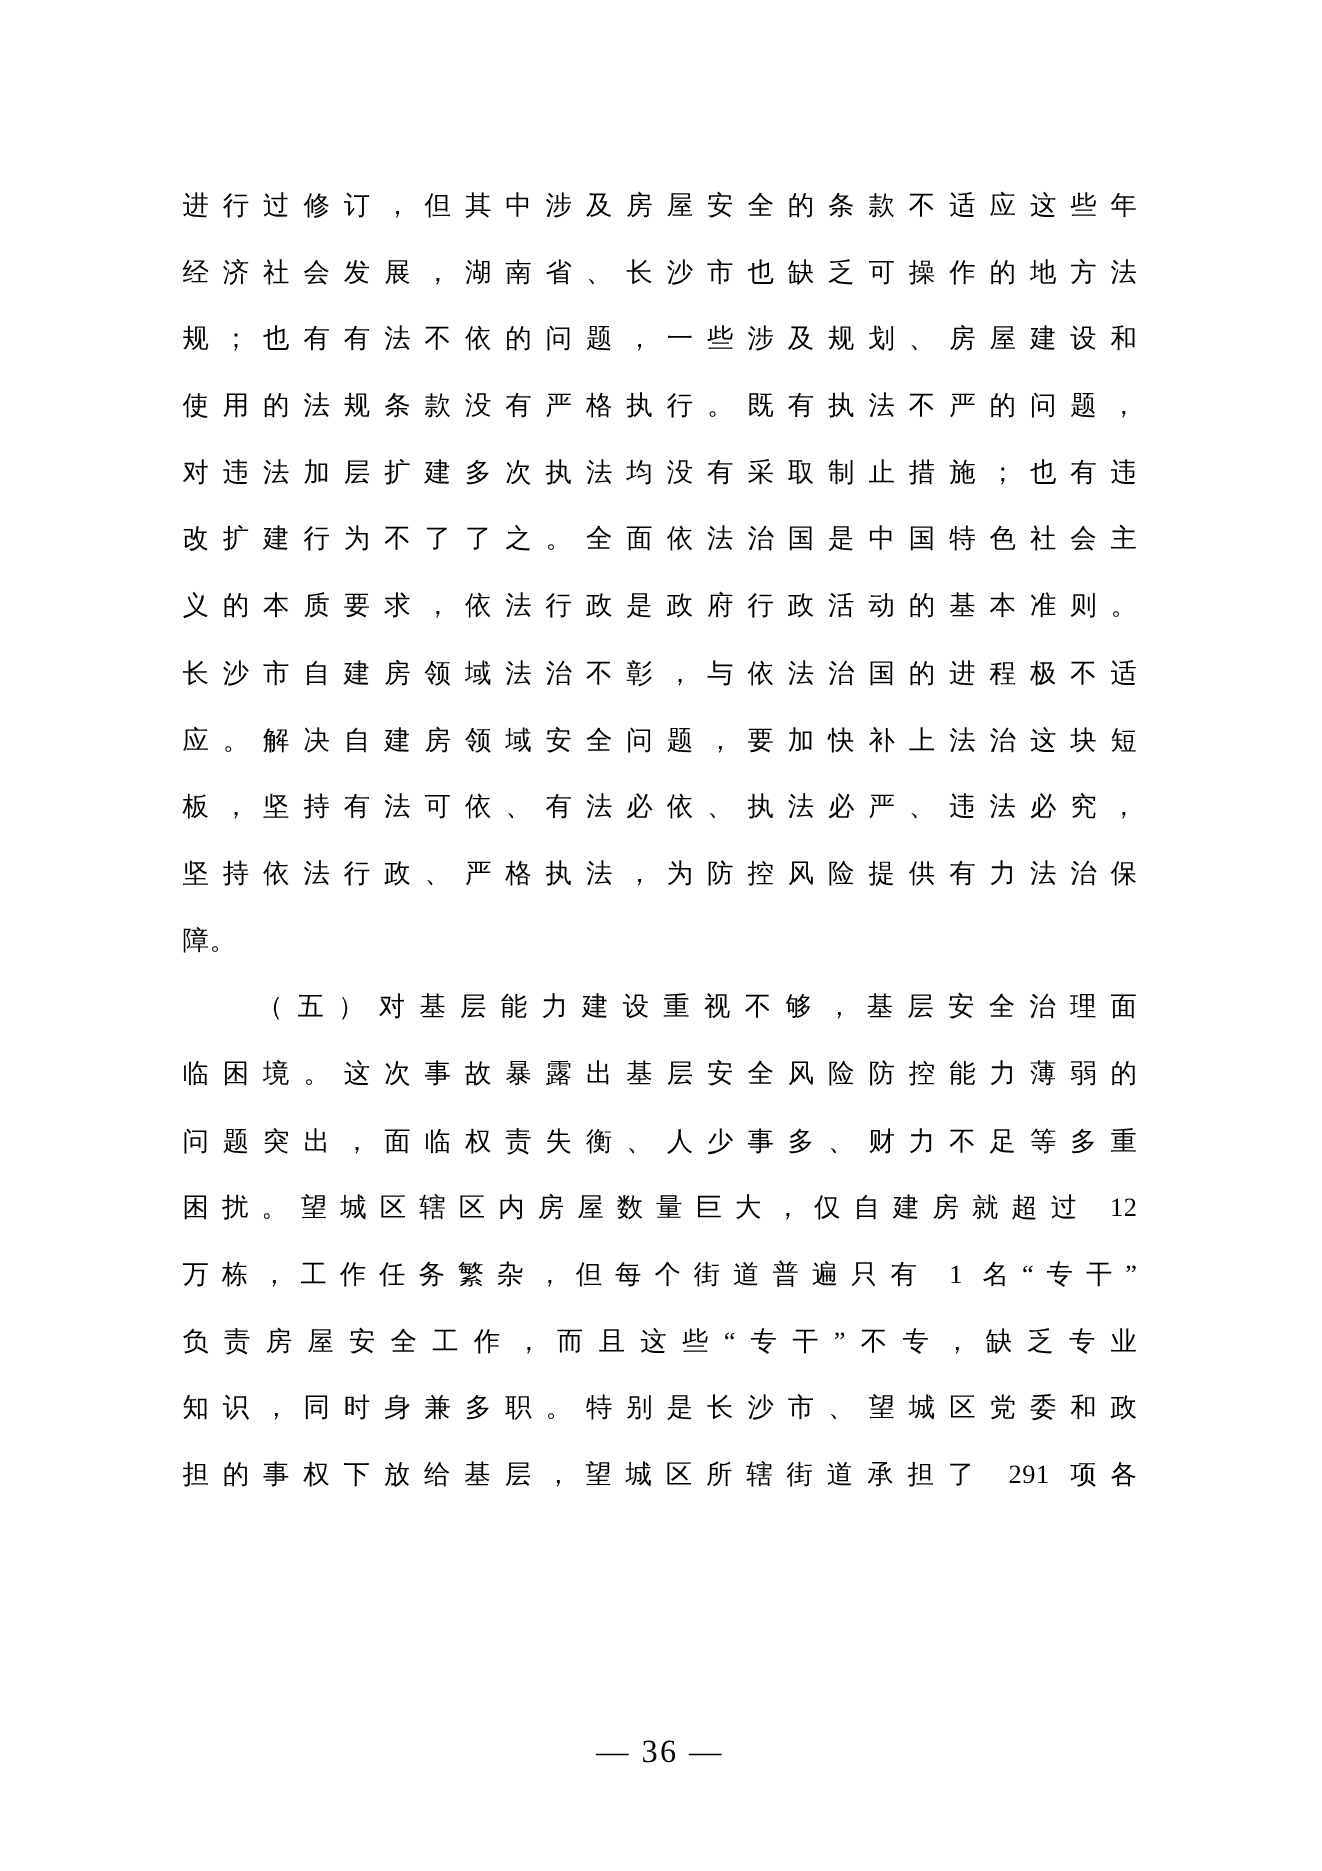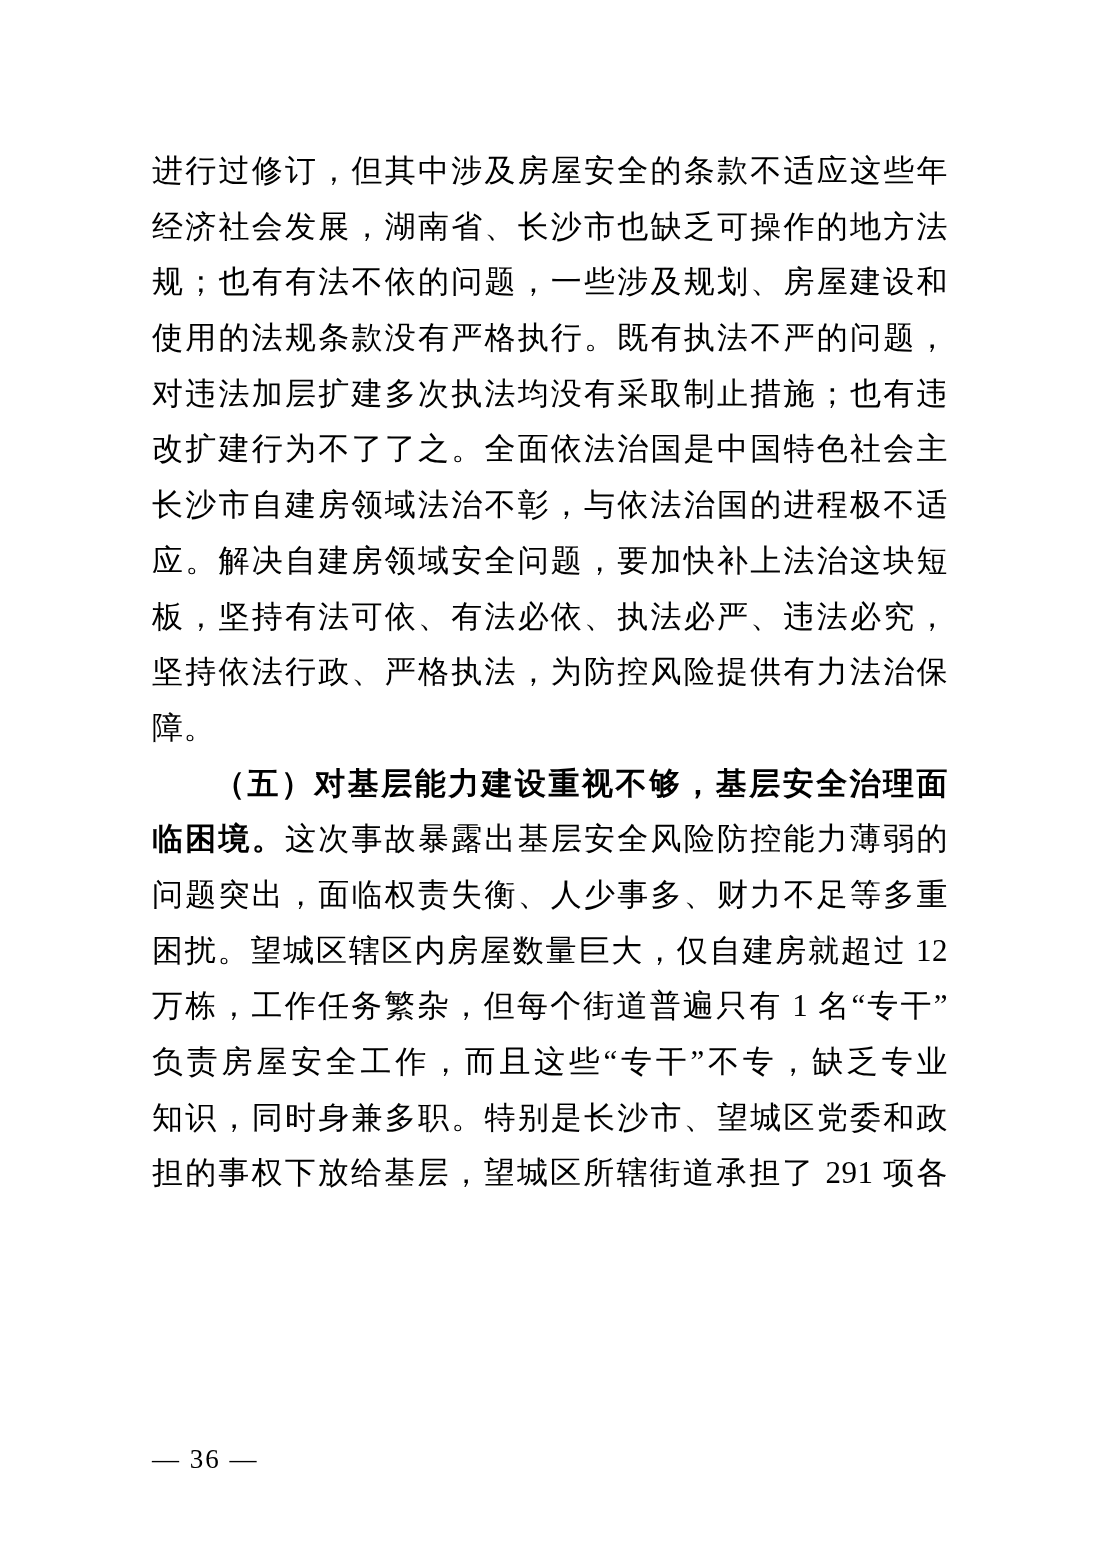--- a/index.html
+++ b/index.html
@@ -20,58 +20,60 @@
     inset: 0;
     background: #ffffff;
   }
   .text-block {
     position: absolute;
     left: 152px;
     top: 143px;
     width: 796px;
   }
   .line {
-    font-size: 31px;
+    font-size: 22px;
     height: 55.7px;
     line-height: 55.7px;
     text-align: justify;
     letter-spacing: 0.5px;
     white-space: normal;
   }
   .line.fill {
     
     text-align-last: justify;
   }
   .line.indent {
     padding-left: 62px;
   }
   .bold {
-    font-weight: 700;
+    font-weight: 400;
   }
   .footer {
     position: absolute;
     left: 152px;
     top: 1441px;
     width: 796px;
+    text-align: center;
     font-size: 27px;
     line-height: 36px;
     letter-spacing: 2px;
   }
 </style>
 </head>
 <body>
 
 <div class="page">
   <div class="text-block">
       <div class="line fill"><span>进行过修订，但其中涉及房屋安全的条款不适应这些年</span></div>
       <div class="line fill"><span>经济社会发展，湖南省、长沙市也缺乏可操作的地方法</span></div>
       <div class="line fill"><span>规；也有有法不依的问题，一些涉及规划、房屋建设和</span></div>
       <div class="line fill"><span>使用的法规条款没有严格执行。既有执法不严的问题，</span></div>
       <div class="line fill"><span>对违法加层扩建多次执法均没有采取制止措施；也有违</span></div>
       <div class="line fill"><span>改扩建行为不了了之。全面依法治国是中国特色社会主</span></div>
+      <div class="line fill"><span>义的本质要求，依法行政是政府行政活动的基本准则。</span></div>
       <div class="line fill"><span>长沙市自建房领域法治不彰，与依法治国的进程极不适</span></div>
       <div class="line fill"><span>应。解决自建房领域安全问题，要加快补上法治这块短</span></div>
       <div class="line fill"><span>板，坚持有法可依、有法必依、执法必严、违法必究，</span></div>
       <div class="line fill"><span>坚持依法行政、严格执法，为防控风险提供有力法治保</span></div>
       <div class="line"><span>障。</span></div>
       <div class="line indent fill"><span class="bold">（五）对基层能力建设重视不够，基层安全治理面</span></div>
       <div class="line fill"><span class="bold">临困境。</span><span>这次事故暴露出基层安全风险防控能力薄弱的</span></div>
       <div class="line fill"><span>问题突出，面临权责失衡、人少事多、财力不足等多重</span></div>
       <div class="line fill"><span>困扰。望城区辖区内房屋数量巨大，仅自建房就超过 12</span></div>
       <div class="line fill"><span>万栋，工作任务繁杂，但每个街道普遍只有 1 名“专干”</span></div>

